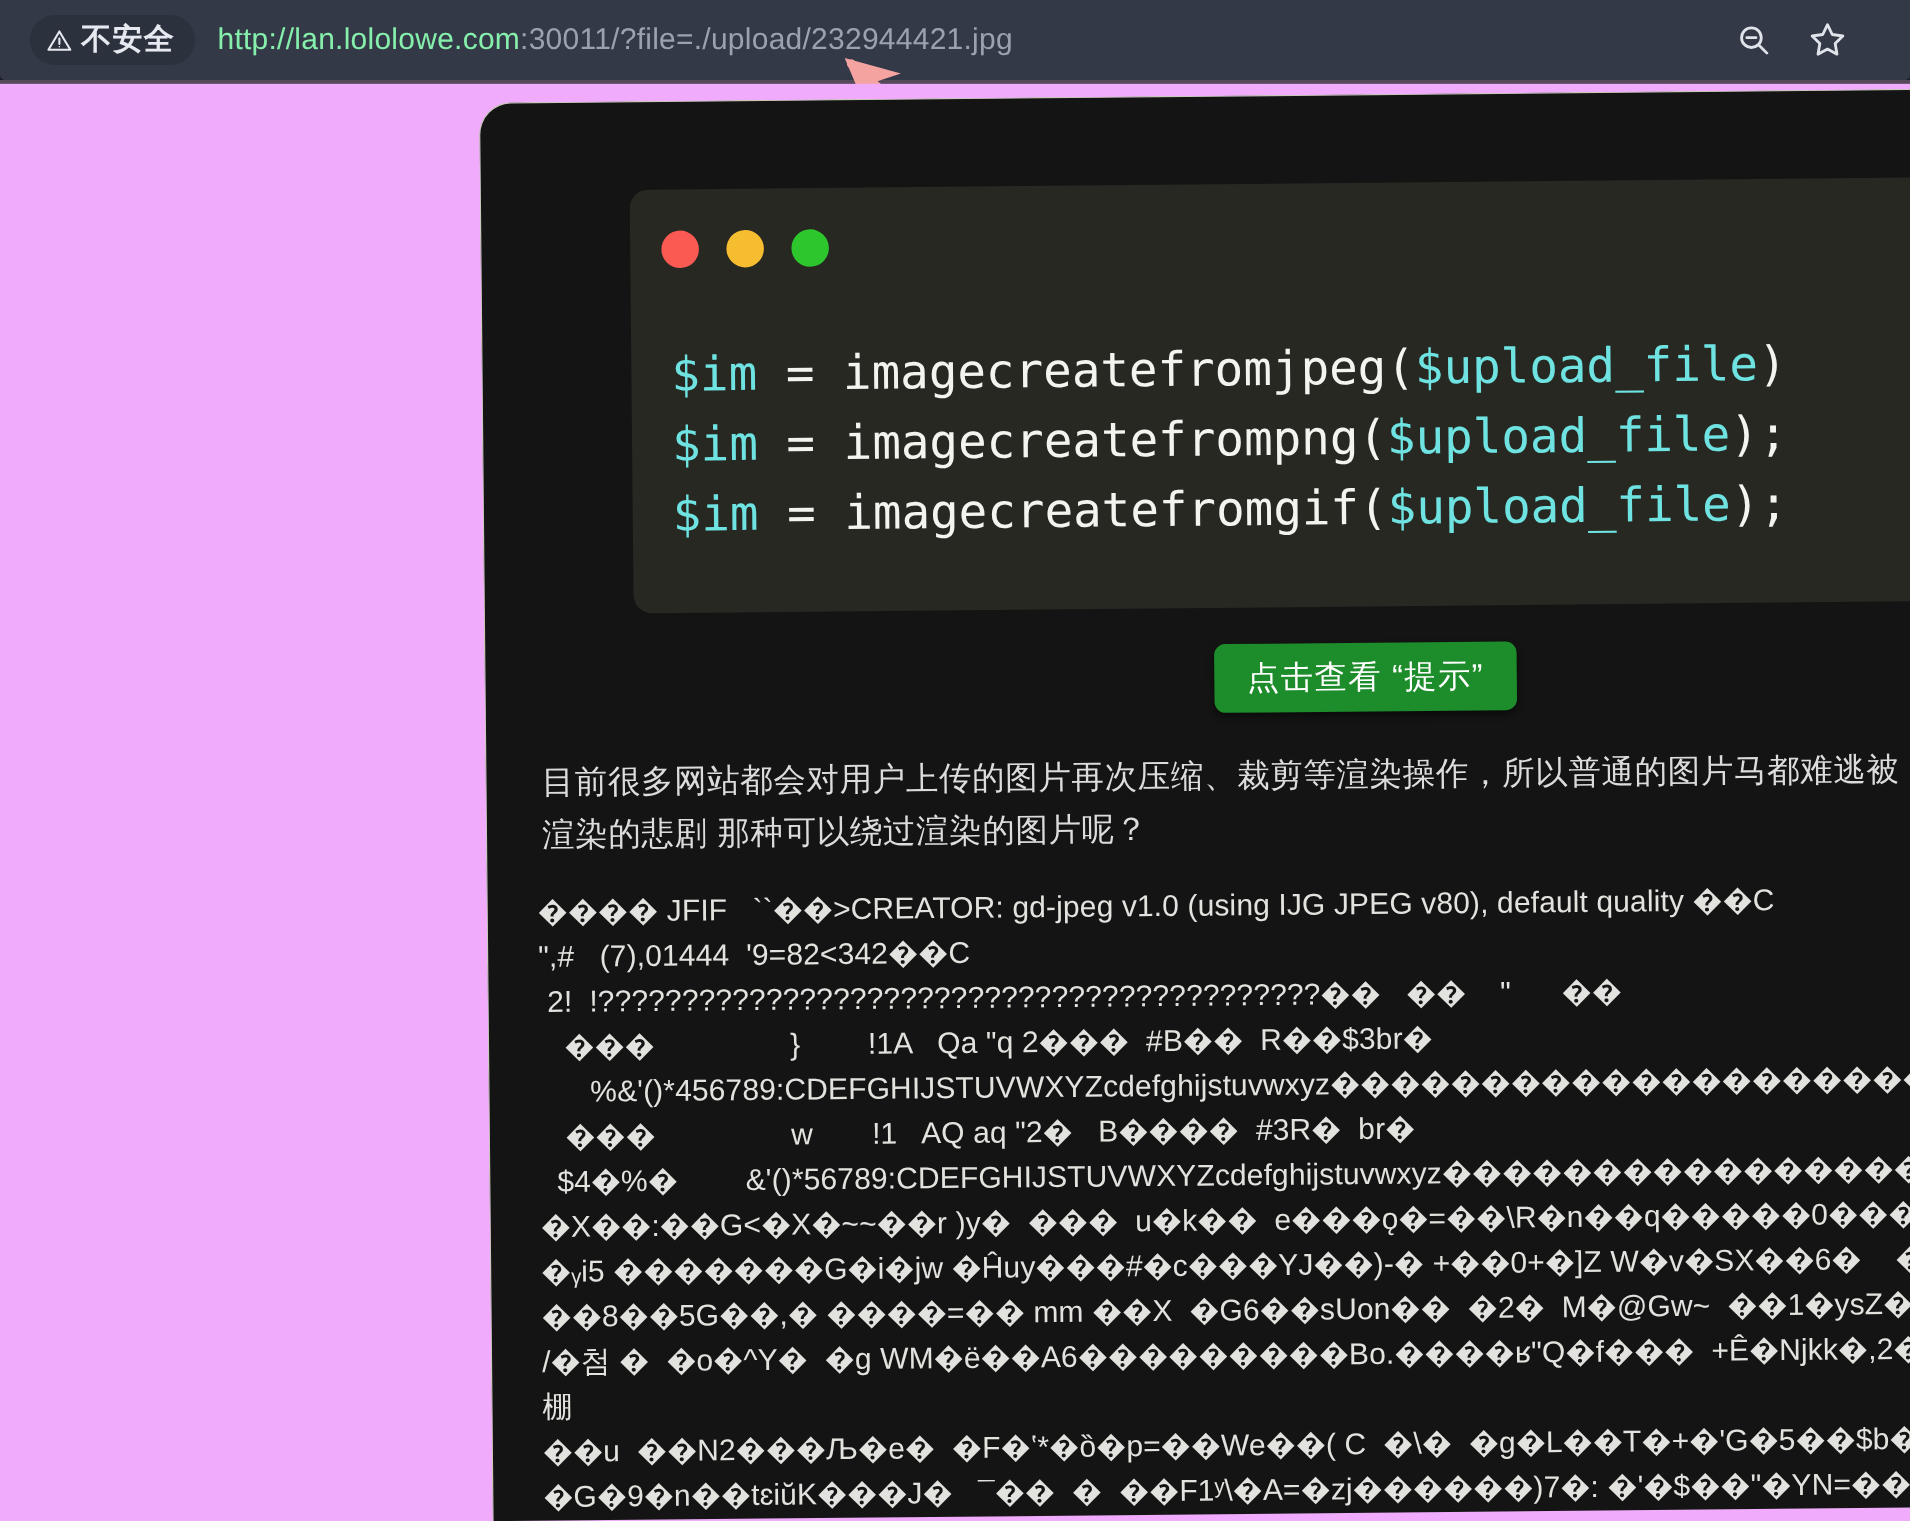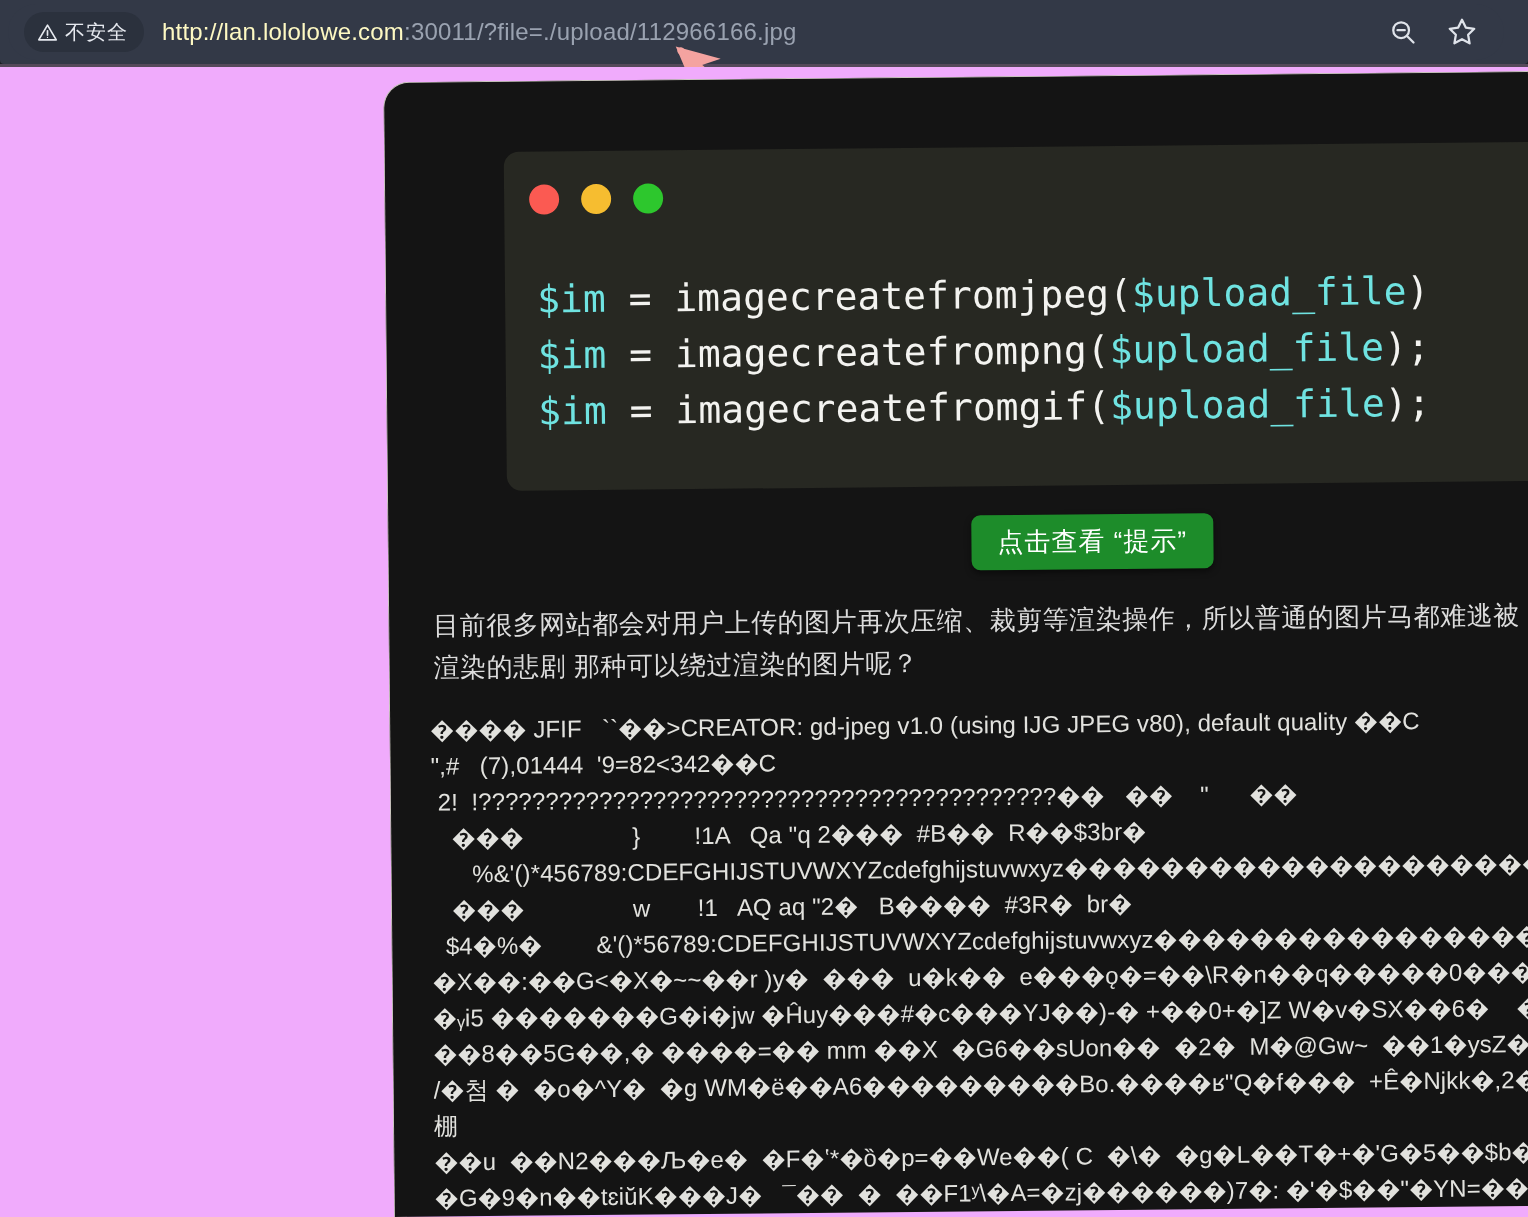--- a/index.html
+++ b/index.html
@@ -30,29 +30,30 @@
     display: flex; align-items: center;
   }
   #security-badge {
     display: flex; align-items: center; gap: 7px;
     height: 40px; margin-left: 16px; padding: 0 16px 0 13px;
     background: #2b313d; border-radius: 20px;
     cursor: default;
   }
   #security-badge .warn-ico { width: 21px; height: 21px; display: block; }
   #security-label {
-    color: #e6e9ef; font-size: 20px; line-height: 1;
+    color: #e6e9ef; font-size: 24px; line-height: 1;
     letter-spacing: 1px;
+    font-weight: bold;
   }
   #url-text {
     margin-left: 18px; font-size: 24px; letter-spacing: .2px;
     white-space: nowrap; color: #8d95a3;
     font-family: "Liberation Sans", sans-serif;
   }
-  #url-text .host { color: #fef9c3; }
+  #url-text .host { color: #86efac; }
   #url-text .rest { color: #9aa2b0; }
   .omni-actions {
     position: absolute; right: 26px; top: 0; height: 56px;
     display: flex; align-items: center; gap: 28px;
   }
   .omni-actions svg { display: block; }
 
   
   #page-viewport {
     position: absolute; left: 0; top: 67px;
@@ -152,21 +153,21 @@
       <span class="warn-ico">
         <svg class="warn-ico" viewBox="0 0 24 24" fill="none" stroke="#e6e9ef" stroke-width="1.9" stroke-linecap="round" stroke-linejoin="round">
           <path d="M12 3.6 22 20.4H2z"></path>
           <line x1="12" y1="10" x2="12" y2="15"></line>
           <circle cx="12" cy="17.6" r="0.7" fill="#e6e9ef" stroke="none"></circle>
         </svg>
       </span>
       <span id="security-label">不安全</span>
     </div>
 
-    <div id="url-text"><span class="host">http://lan.lololowe.com</span><span class="rest">:30011/?file=./upload/112966166.jpg</span></div>
+    <div id="url-text"><span class="host">http://lan.lololowe.com</span><span class="rest">:30011/?file=./upload/232944421.jpg</span></div>
 
     <div class="omni-actions">
       <span>
         <svg width="30" height="30" viewBox="0 0 24 24" fill="none" stroke="#dfe3ea" stroke-width="1.8" stroke-linecap="round">
           <circle cx="10.5" cy="10.5" r="6.3"></circle>
           <line x1="7.6" y1="10.5" x2="13.4" y2="10.5"></line>
           <line x1="15.2" y1="15.2" x2="20.4" y2="20.4"></line>
         </svg>
       </span>
       <span>

